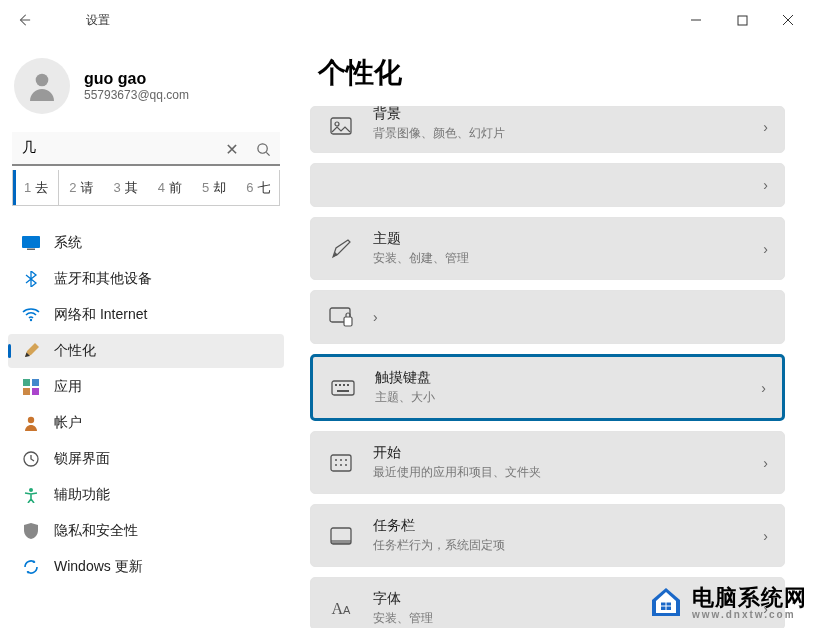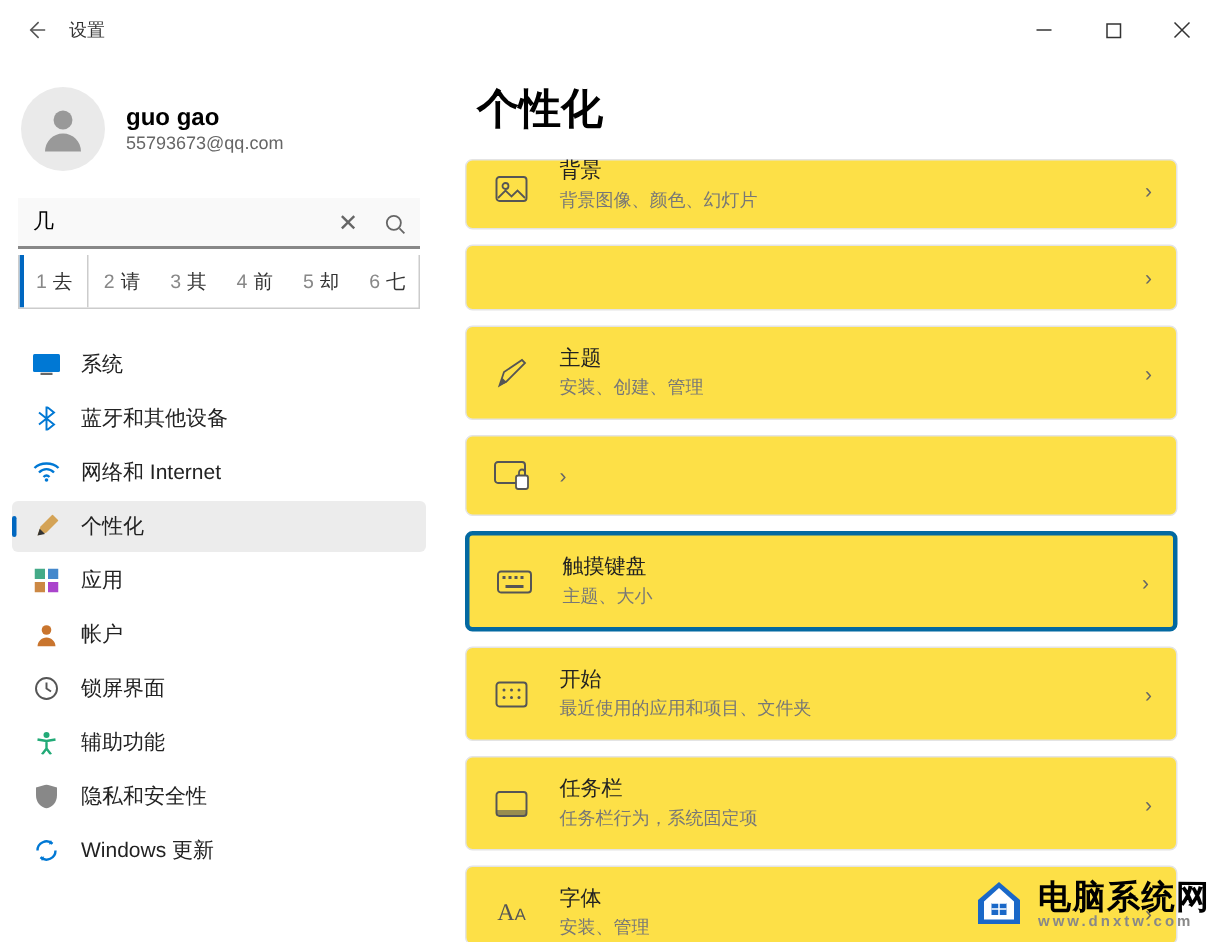--- a/index.html
+++ b/index.html
@@ -1,17 +1,17 @@
 <!DOCTYPE html>
 <html><head>
 <meta charset="utf-8">
 <style>
 * { margin:0; padding:0; box-sizing:border-box; font-family:"Microsoft YaHei","Segoe UI",sans-serif; }
 body { background:#fff; width:819px; height:628px; overflow:hidden; position:relative; }
-.titlebar { height:40px; display:flex; align-items:center; padding:0 8px; }
+.titlebar { height:40px; display:flex; align-items:center; padding:0 8px;gap:40px; }
 .back-btn { width:32px; height:32px; display:flex; align-items:center; justify-content:center; color:#555; cursor:pointer; }
 .title { font-size:12px; margin-left:6px; color:#333; }
 .win-controls { margin-left:auto; display:flex; gap:0; }
 .win-btn { width:46px; height:32px; display:flex; align-items:center; justify-content:center; color:#333; cursor:pointer; }
 .layout { display:flex; height:calc(100% - 40px); }
 .sidebar { width:300px; padding:10px 16px 0 8px; flex-shrink:0; }
 .user-row { display:flex; align-items:center; gap:14px; padding:8px 6px 18px 6px; }
 .avatar { width:56px; height:56px; border-radius:50%; background:#eaeaea; display:flex; align-items:center; justify-content:center; }
 .avatar svg { width:36px; height:36px; fill:#999; }
 .user-name { font-weight:600; font-size:16px; }
@@ -25,21 +25,21 @@
 .ime-item .num { color:#888; margin-right:4px; }
 .ime-item.first { border-right:1px solid #ccc; border-left:3px solid #0067c0; padding-left:8px;}
 .nav-list { display:flex; flex-direction:column; gap:2px; margin-top:20px;}
 .nav-item { display:flex; align-items:center; gap:14px; padding:8px 14px; border-radius:4px; font-size:14px; color:#222; cursor:pointer; position:relative;}
 .nav-item.active { background:#ececec; }
 .nav-item.active::before { content:""; position:absolute; left:0; top:10px; bottom:10px; width:3px; background:#0067c0; border-radius:2px;}
 .nav-icon { width:18px; height:18px; display:flex; align-items:center; justify-content:center; flex-shrink:0;}
 .main { flex:1; padding:10px 34px 0 10px; overflow:hidden; }
 .page-title { font-size:28px; font-weight:600; margin:4px 0 14px 8px; }
 .card-col { display:flex; flex-direction:column; gap:10px; }
-.card { border:1px solid #e4e4e4; border-radius:5px; padding:12px 16px; display:flex; align-items:center; gap:18px; cursor:pointer; position:relative; background:#fde047;}
+.card { border:1px solid #e4e4e4; border-radius:5px; padding:12px 16px; display:flex; align-items:center; gap:18px; cursor:pointer; position:relative; background:#e5e5e5;}
 .card.mini { padding:10px 16px; }
 .card.highlight { border:3px solid #0369a1; border-radius:5px; }
 .card-icon { width:28px; height:28px; display:flex; align-items:center; justify-content:center; color:#555; flex-shrink:0;}
 .card-body { flex:1; min-width:0; }
 .card-title { font-size:14px; color:#222; }
 .card-sub { font-size:12px; color:#777; margin-top:2px;}
 .chev { color:#666; font-size:14px; }
 .watermark { position:absolute; right:12px; bottom:8px; display:flex; align-items:center; gap:8px; }
 .watermark-text { font-family:"SimHei",sans-serif; font-size:22px; color:#000000; font-weight:600; letter-spacing:1px; line-height:1;}
 .watermark-url { font-size:10px; color:#888; letter-spacing:2px;font-weight:bold;}

